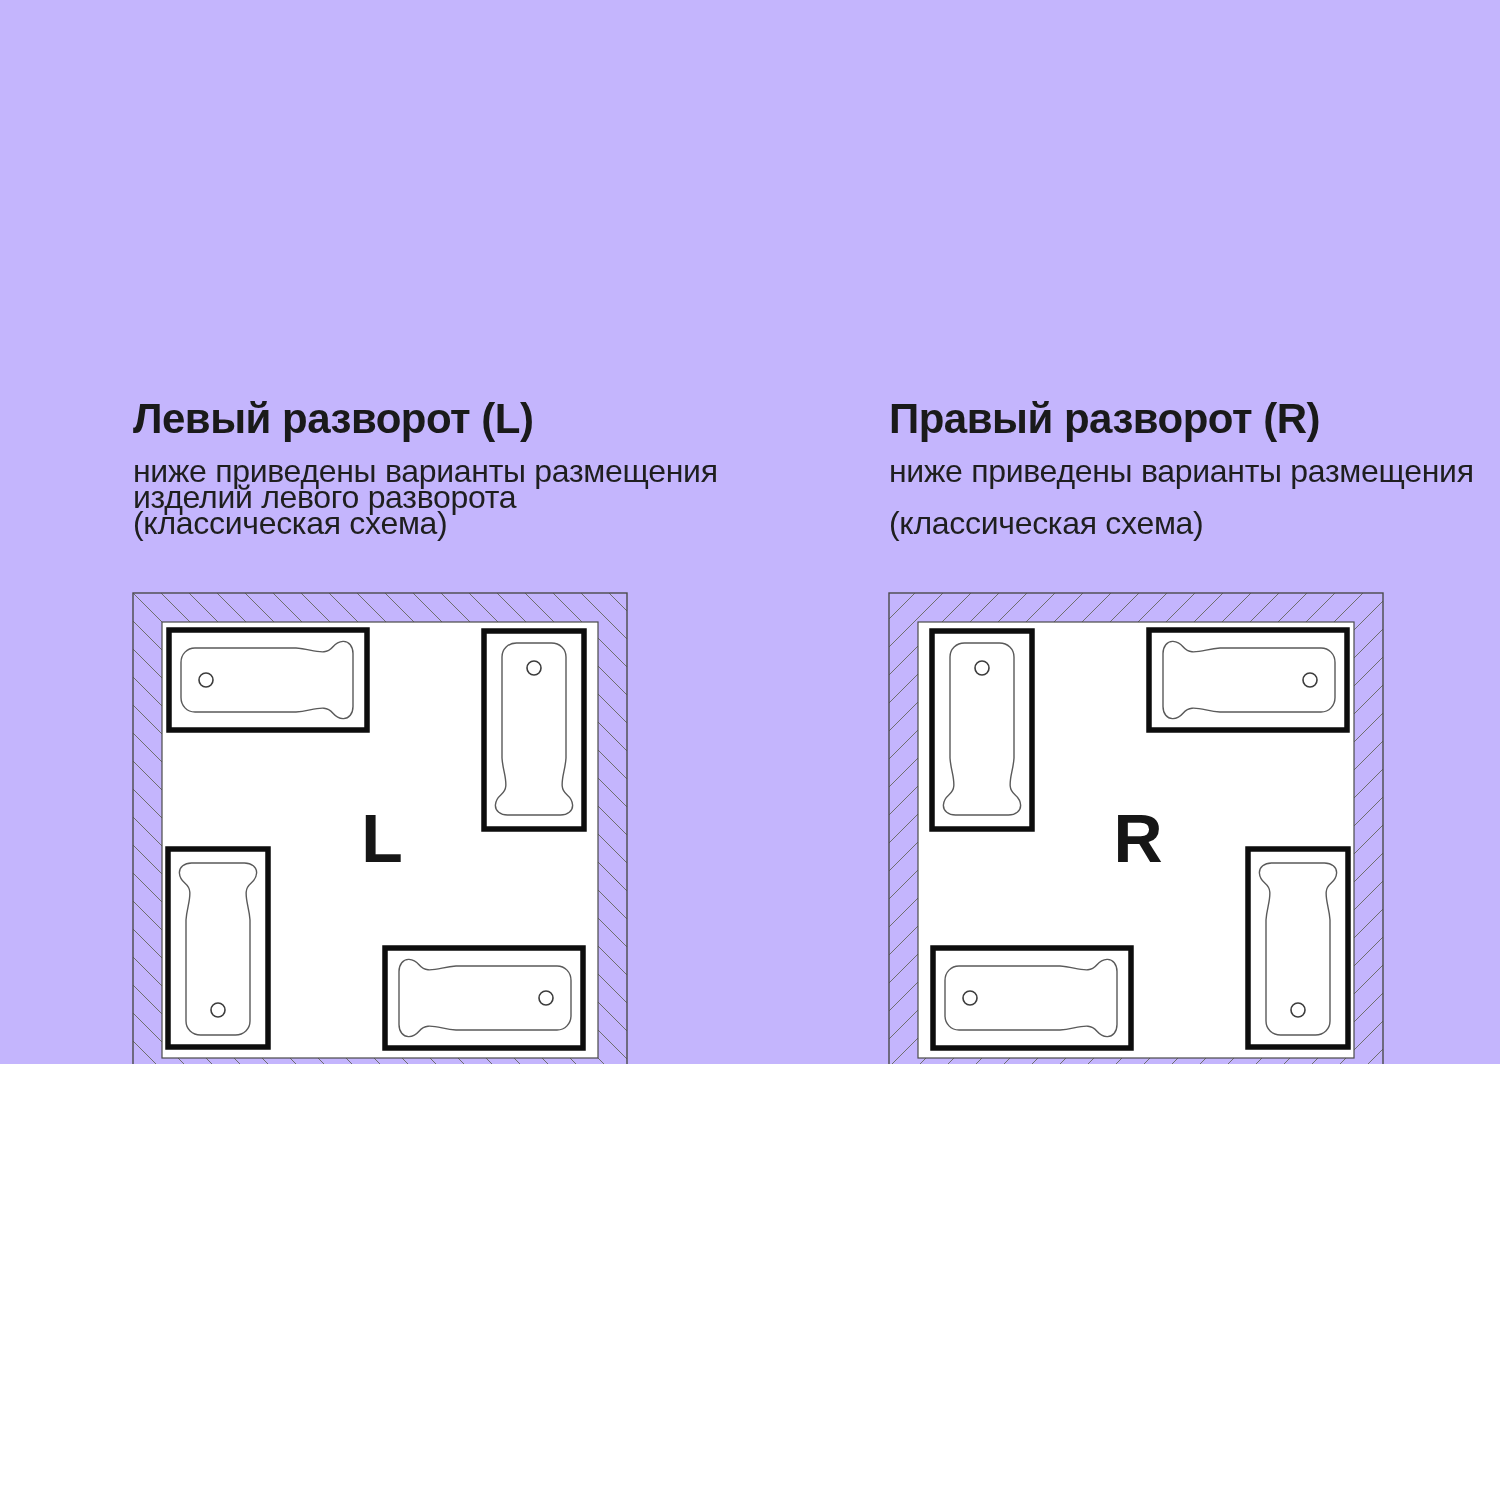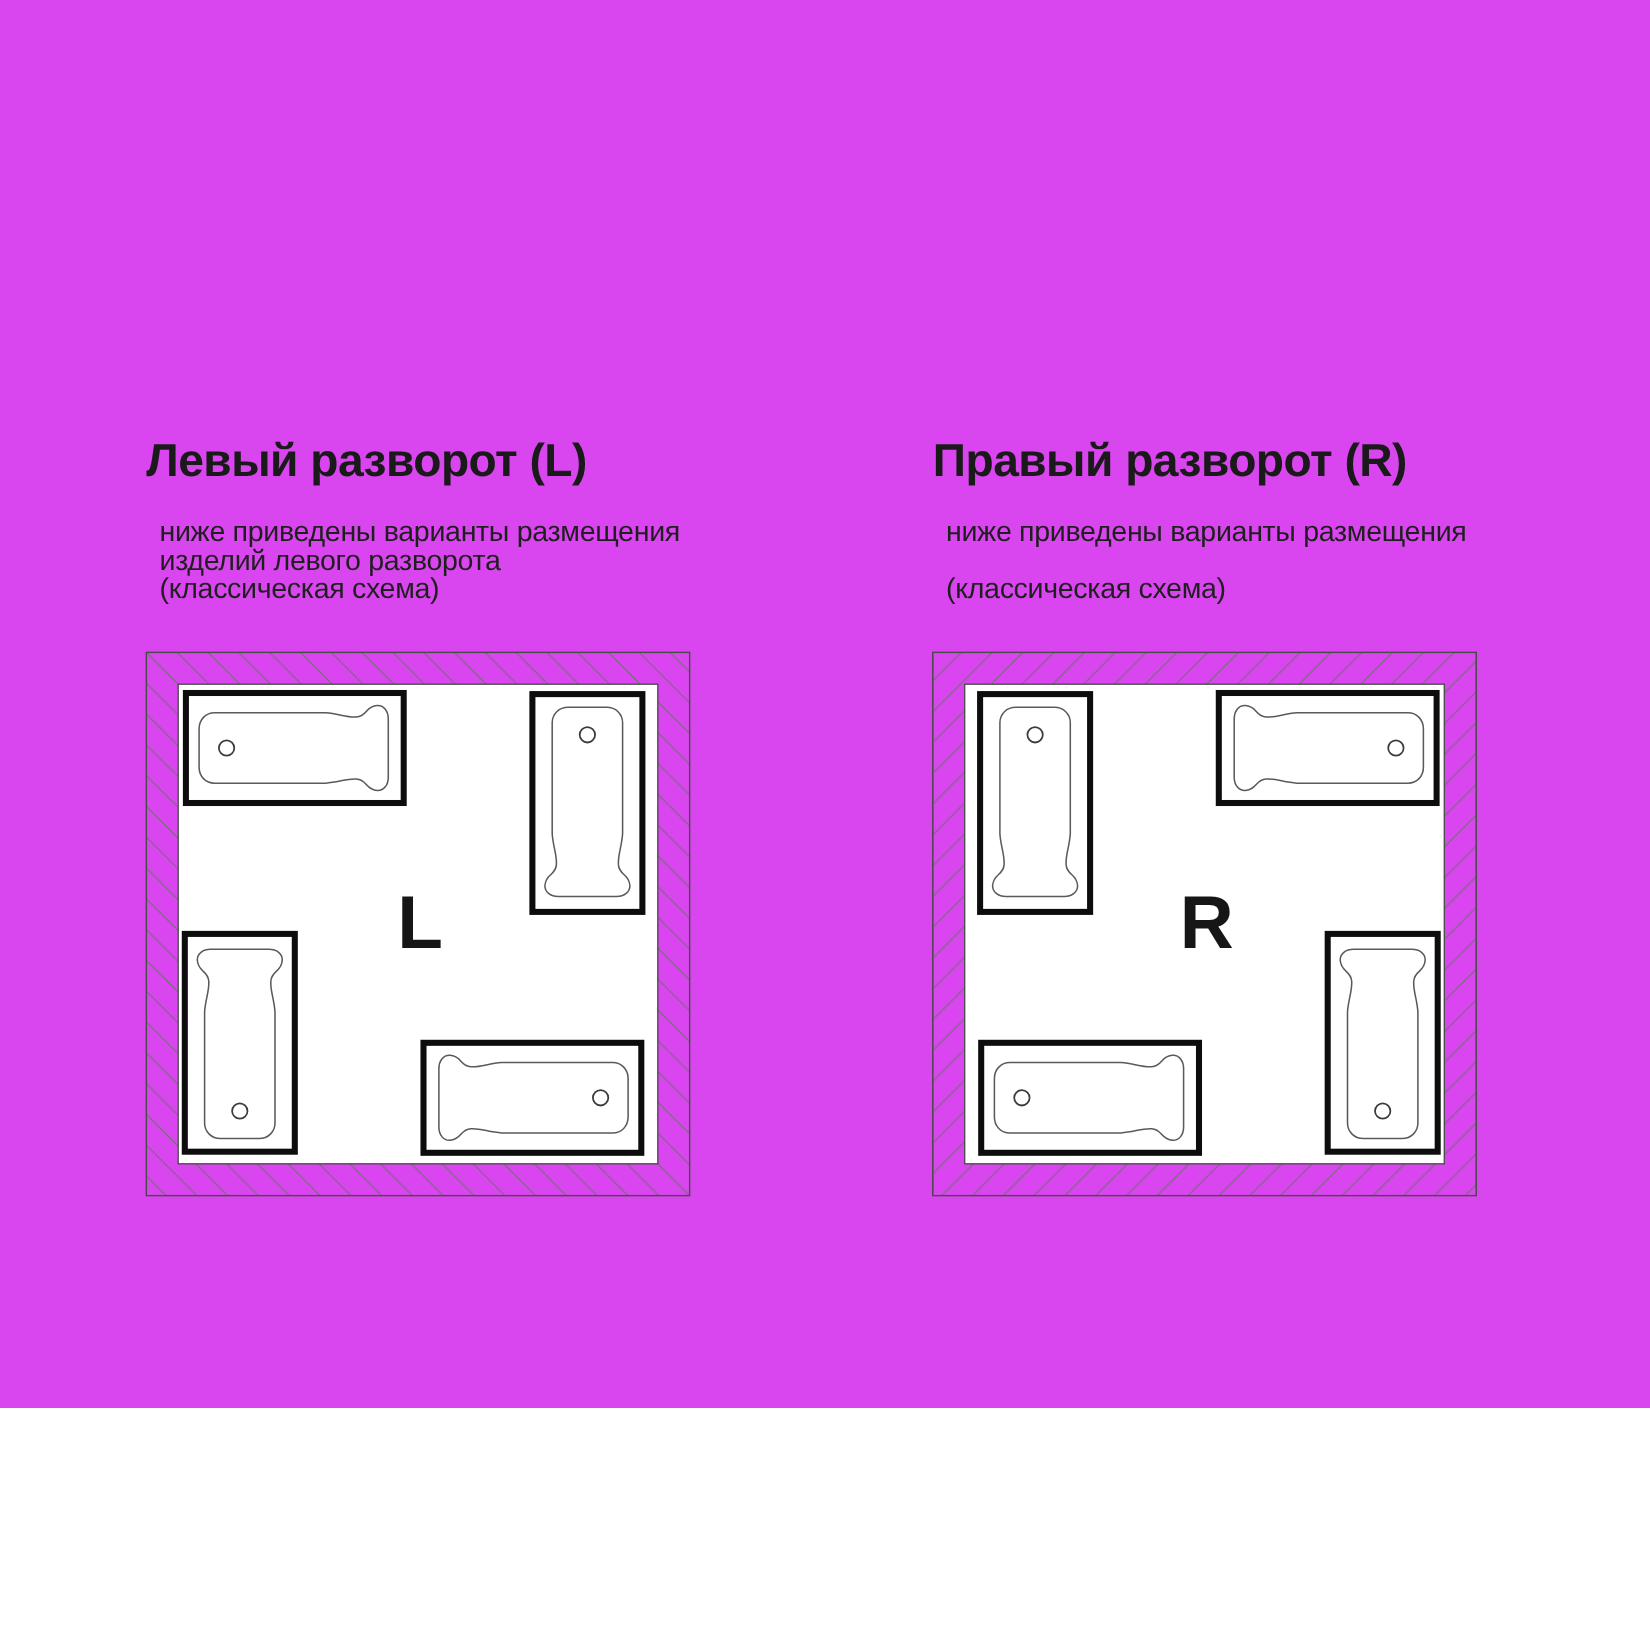--- a/index.html
+++ b/index.html
@@ -1,37 +1,37 @@
 <!DOCTYPE html>
 <html><head>
 <meta charset="utf-8">
 <style>
   html, body { margin: 0; padding: 0; background: #ffffff; }
   .canvas {
     position: relative;
     width: 1500px;
-    height: 1280px;
-    background: #d946ef;
+    height: 1064px;
+    background: #c4b5fd;
     font-family: "Liberation Sans", sans-serif;
     color: #1a1a1a;
     overflow: hidden;
   }
   .panel { position: absolute; top: 395px; width: 520px; height: 720px; }
   .panel.left  { left: 132px; }
-  .panel.right { left: 847px; }
+  .panel.right { left: 888px; }
   .panel-title {
     position: absolute; top: 0; left: 1px;
     margin: 0;
     font-size: 42px; font-weight: bold; letter-spacing: -0.5px;
     color: #1a1a1a; white-space: nowrap;
   }
   .panel-desc {
     position: absolute; top: 63px; left: 1px;
-    margin: 12px;
-    font-size: 26px; line-height: 26px; letter-spacing: -0.3px;
+    margin: 0;
+    font-size: 32px; line-height: 26px; letter-spacing: -0.3px;
     color: #1f1f1f; white-space: nowrap;
   }
   .room { position: absolute; top: 197px; left: 0; display: block; }
   .room-letter {
     font-family: "Liberation Sans", sans-serif;
     font-size: 68px; font-weight: bold; fill: #161616;
   }
   .defs-holder { position: absolute; width: 0; height: 0; overflow: hidden; }
 </style>
 </head>

